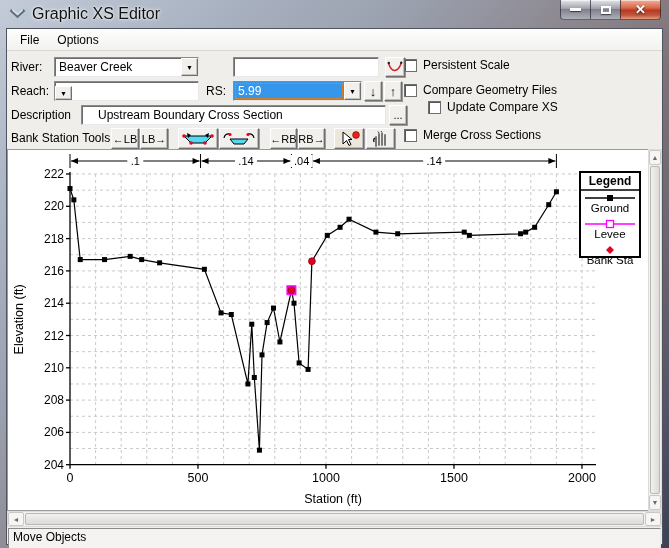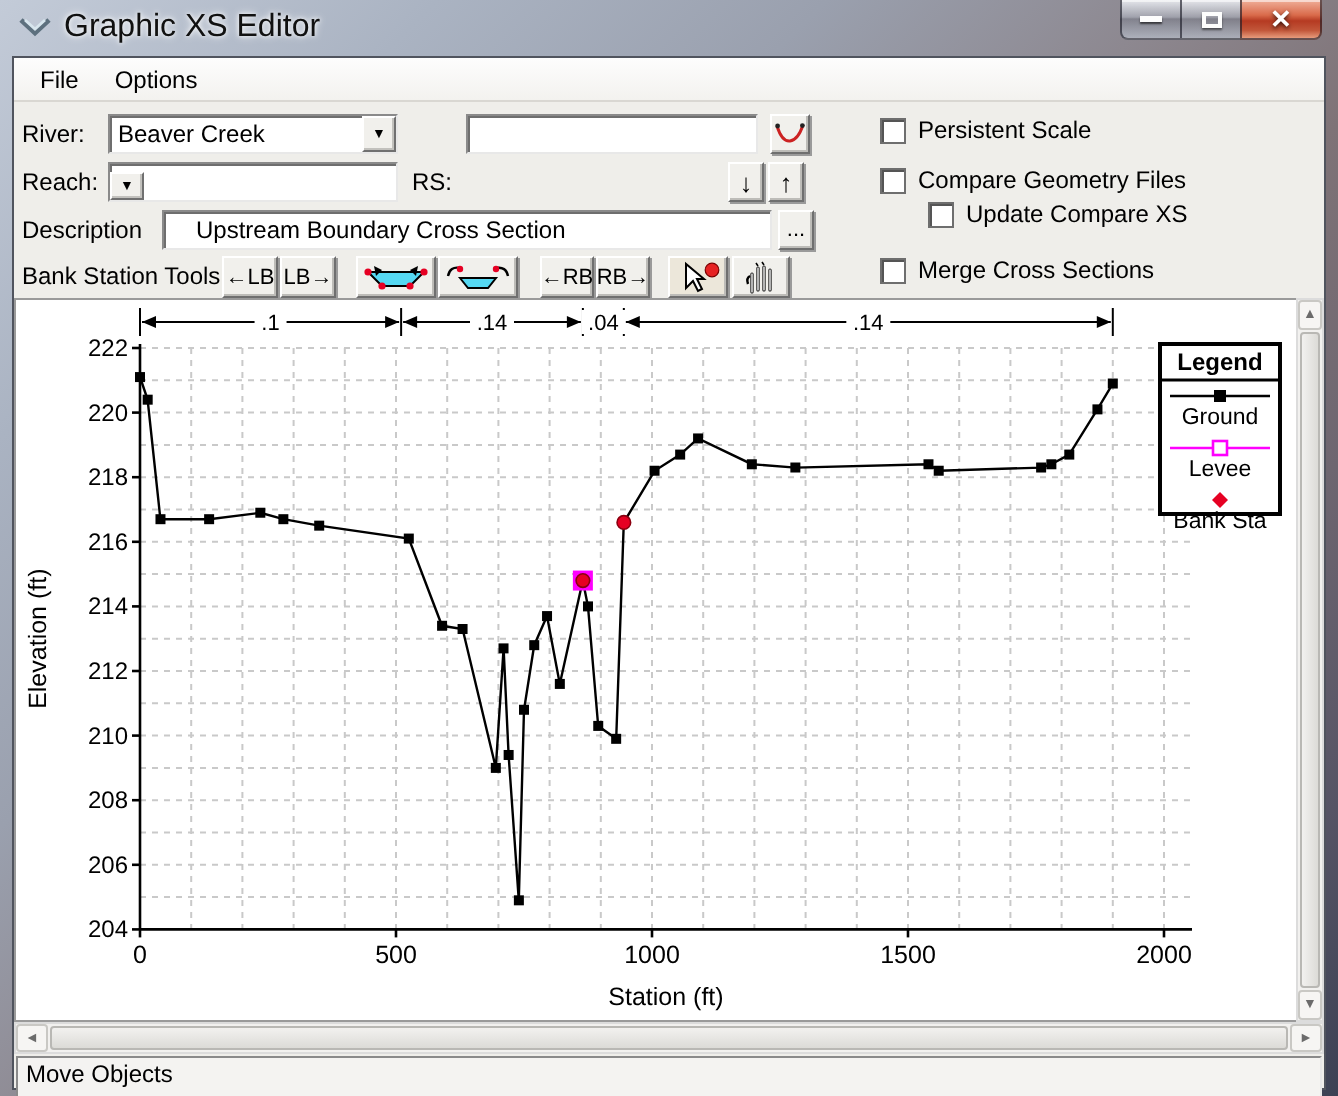--- a/index.html
+++ b/index.html
@@ -35,21 +35,21 @@
   .lbl { position:absolute; color:#000; white-space:nowrap; }
   .sunken { border:1px solid #8a8a8a; border-right-color:#e8e8e8; border-bottom-color:#e8e8e8; box-shadow:inset 1px 1px 0 #6e6e6e; background:#fff; }
   .combo { position:absolute; height:20px; display:flex; }
   .combo .txt { flex:1; padding:2px 4px; font-size:12px; white-space:nowrap; overflow:hidden; }
   .drop-btn { width:17px; height:100%; background:#f1f0ec; border:1px solid; border-color:#fff #707070 #707070 #fff; box-shadow:inset -1px -1px 0 #c2c1bd; display:flex; align-items:center; justify-content:center; font-size:7px; color:#000; }
   .rs-sel { background:#3697ea; color:#fff; outline:1px dotted #d9893b; outline-offset:-2px; }
   .field { position:absolute; height:20px; padding:2px 16px; font-size:12px; white-space:nowrap; overflow:hidden; }
   .btn3d { position:absolute; height:20px; background:#f1f0ec; border:1px solid; border-color:#fff #6f6f6f #6f6f6f #fff; box-shadow:inset -1px -1px 0 #bdbcb8, 1px 1px 0 #9a9a9a; display:flex; align-items:center; justify-content:center; font-size:11px; color:#000; }
   .btn3d.tall { height:21px; }
   .arrow-glyph { font-weight:bold; font-size:13px; }
-  .cb { position:absolute; display:flex; align-items:center;padding-left:36px; }
+  .cb { position:absolute; display:flex; align-items:center; }
   .cb .box { width:13px; height:13px; background:#fff; border:1px solid #6e6e6e; box-shadow:inset 1px 1px 0 #555; margin-right:6px; }
   .cb .cb-lbl { color:#000; }
 
   
   .chartrow { display:flex; height:362px; }
   .chart-panel { width:642px; height:362px; background:#fff; border:1px solid #9a9a9a; border-right:none; }
   .vscroll { width:15px; height:362px; background:#f2f1ef; display:flex; flex-direction:column; border:1px solid #dcdcdc; }
   .vscroll .sb-btn, .hscroll .sb-btn { background:#f6f5f3; border:1px solid #c9c8c4; color:#6b6b6b; font-size:7px; display:flex; align-items:center; justify-content:center; border-radius:2px; }
   .vscroll .sb-btn { height:15px; }
   .vscroll .thumb { flex:1; margin:1px 1px; background:linear-gradient(90deg,#f2f1ef,#dcdbd7); border:1px solid #b9b8b4; border-radius:2px; }
@@ -109,20 +109,24 @@
             <circle cx="14.2" cy="2.8" r="1.2" fill="#222"></circle>
         </svg>
       </div>
 
       <span class="lbl" style="left:4px; top:33px;">Reach:</span>
       <div class="combo sunken" style="left:47px; top:30px; width:145px;flex-direction:column;">
         <span class="txt">Kentwood</span>
         <span class="drop-btn">▼</span>
       </div>
       <span class="lbl" style="left:199px; top:33px;">RS:</span>
+      <div class="combo sunken" style="left:226px; top:30px; width:129px;">
+        <span class="txt rs-sel">5.99</span>
+        <span class="drop-btn">▼</span>
+      </div>
       <div class="btn3d" style="left:357px; top:30px; width:18px;">
           <span class="arrow-glyph">↓</span>
         </div>
       <div class="btn3d" style="left:377px; top:30px; width:18px;">
           <span class="arrow-glyph">↑</span>
         </div>
 
       <span class="lbl" style="left:4px; top:57px;">Description</span>
       <div class="field sunken" style="left:74px; top:54px; width:305px;">Upstream Boundary Cross Section</div>
       <div class="btn3d" style="left:382px; top:54px; width:18px;">...</div>

